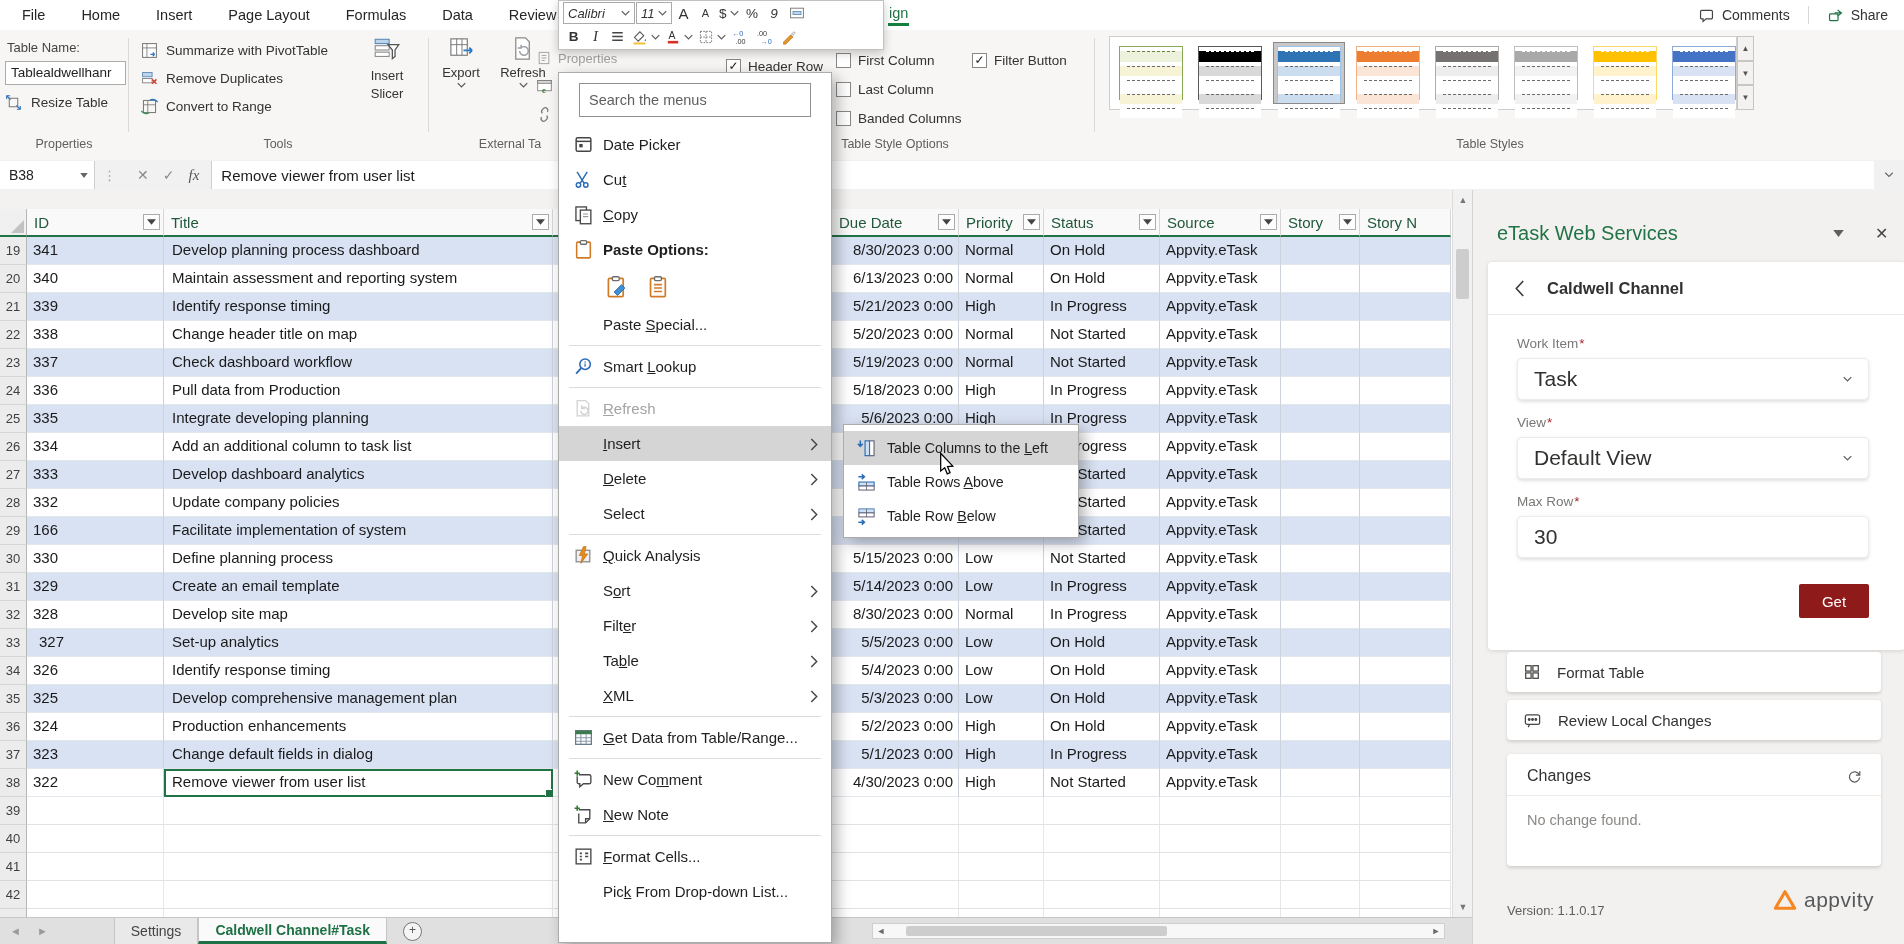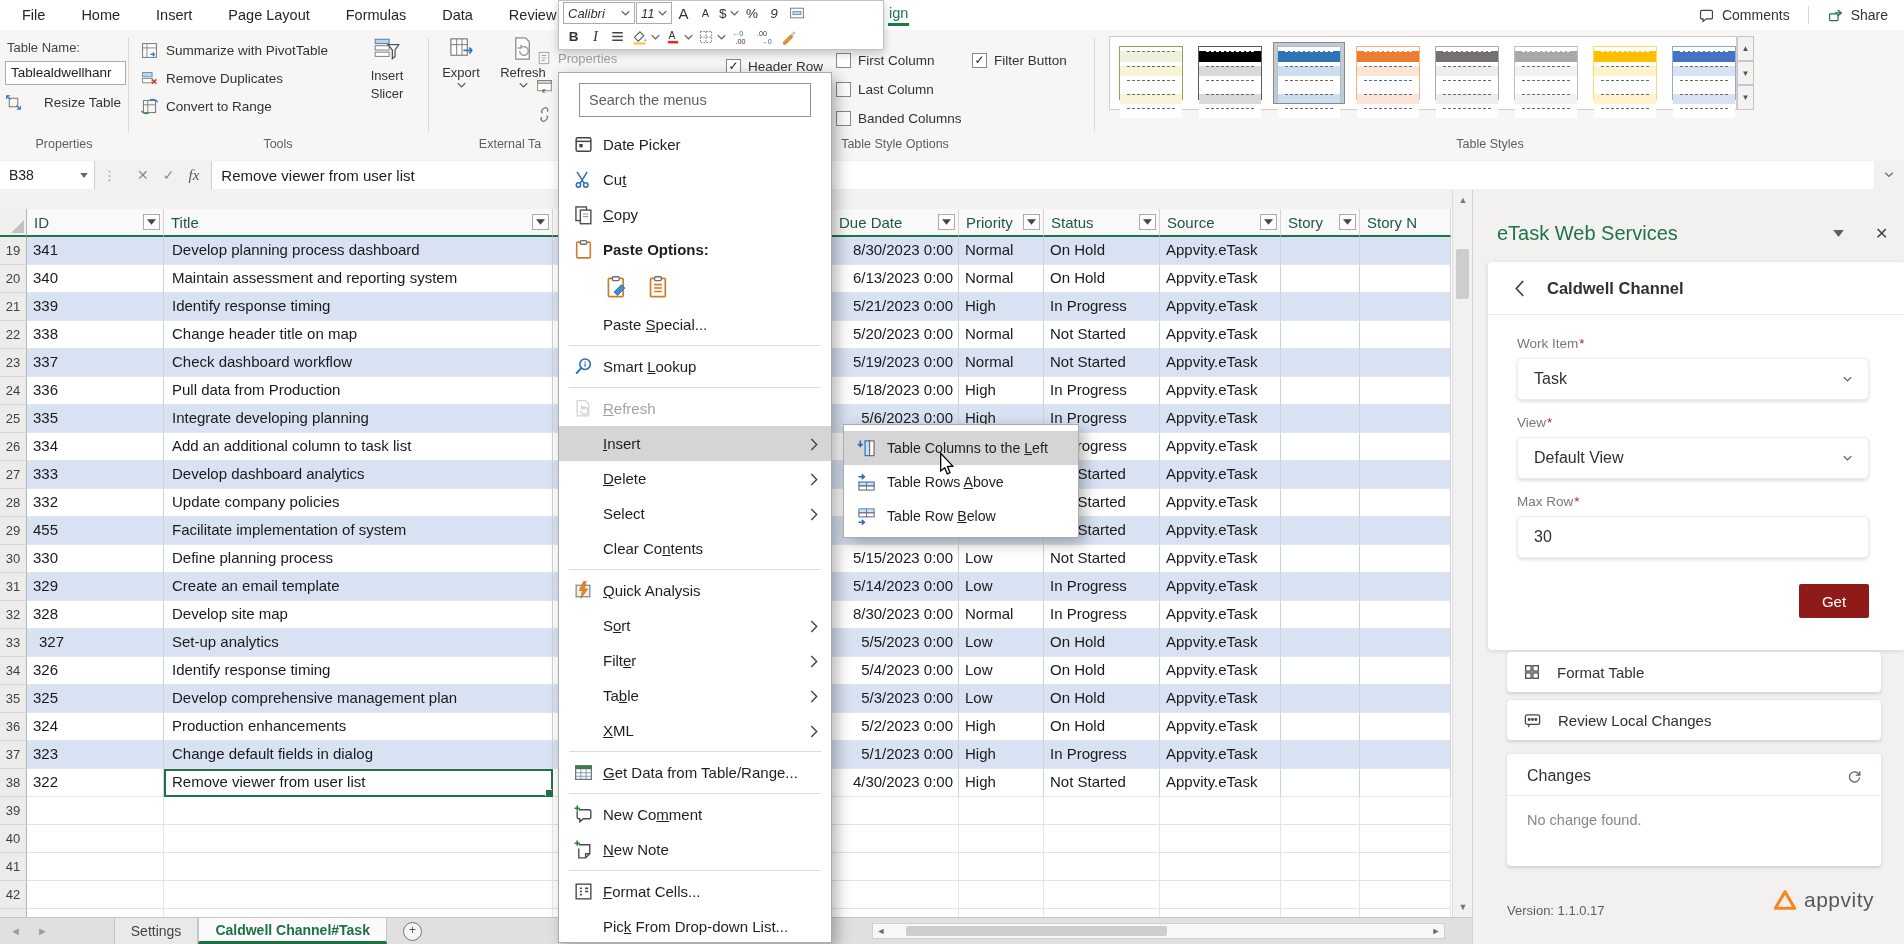--- a/index.html
+++ b/index.html
@@ -13,21 +13,21 @@
   .frag{position:absolute;left:888px;top:4px;color:#217346;font-size:14.5px;border-bottom:3px solid #15803d;padding:1px 1px 2px;}
   #topright{position:absolute;right:16px;top:0;height:30px;display:flex;align-items:center;gap:18px;}
   .trbtn{display:flex;align-items:center;gap:7px;font-size:14px;color:#333;}
   .trdiv{width:1px;height:18px;background:#d8d8d8;}
   
   #ribbon{position:absolute;top:30px;left:0;width:1904px;height:130px;background:#f7f6f5;border-bottom:1px solid #d2d0ce;}
   .gdiv{position:absolute;top:8px;height:94px;width:1px;background:#dcdad8;}
   .glab{position:absolute;top:107px;font-size:12.5px;color:#605e5c;text-align:center;}
   .tn-label{position:absolute;left:7px;top:10px;font-size:13px;color:#444;}
   .tn-input{position:absolute;left:5px;top:31px;width:114px;height:22px;background:#fff;border:1px solid #ababab;font-size:13.5px;color:#222;line-height:22px;padding-left:5px;white-space:nowrap;overflow:hidden;}
-  .resize{position:absolute;left:5px;top:64px;display:flex;align-items:center;gap:22px;font-size:13.5px;color:#333;}
+  .resize{position:absolute;left:5px;top:64px;display:flex;align-items:center;gap:9px;font-size:13.5px;color:#333;}
   #tools-items{position:absolute;left:140px;top:6px;}
   .tool-row{display:flex;align-items:center;gap:7px;font-size:13.5px;color:#333;height:28px;}
   .bigbtn{position:absolute;top:5px;width:62px;display:flex;flex-direction:column;align-items:center;font-size:13px;color:#333;}
   .bigbtn .cap{margin-top:3px;line-height:15px;text-align:center;}
   .bigbtn .dd{margin-top:2px;}
   .ext-sm{position:absolute;display:flex;align-items:center;gap:6px;font-size:13px;color:#a19f9d;}
   .cbx{display:flex;align-items:center;gap:7px;font-size:13.5px;color:#333;height:29px;}
   .cbx .box{width:15px;height:15px;border:1px solid #8a8886;background:#fff;box-sizing:border-box;font-size:12px;line-height:13px;text-align:center;color:#222;}
   #tso-col1{position:absolute;left:726px;top:22px;}
   #tso-col2{position:absolute;left:836px;top:16px;}
@@ -121,21 +121,21 @@
   .ptitle{position:absolute;left:24px;top:32px;font-size:20px;color:#217346;}
   .pmin{position:absolute;left:360px;top:40px;color:#605e5c;}
   .pclose{position:absolute;left:402px;top:34px;color:#484644;font-size:16px;}
   #pcard{position:absolute;left:15px;top:72px;width:417px;height:388px;background:#fff;border-radius:4px;box-shadow:0 1px 4px rgba(0,0,0,.13);box-sizing:border-box;}
   .crumb{height:52px;display:flex;align-items:center;border-bottom:1px solid #e8e8e8;padding-left:26px;gap:22px;}
   .crumb .bt{font-size:16.5px;font-weight:bold;color:#323130;}
   #pfields{padding:6px 36px 0 29px;}
   .plab{margin-top:15px;font-size:13.5px;color:#7a7876;}
   .plab .star{color:#a4262c;margin-left:1px;}
   .pbox{margin-top:7px;height:40px;border:1px solid #ececea;border-radius:5px;box-shadow:0 1.6px 3.6px rgba(0,0,0,.12);display:flex;align-items:center;justify-content:space-between;padding:0 16px;background:#fff;}
-  .pval{font-size:16px;color:#323130;}
+  .pval{font-size:21px;color:#323130;}
   .getrow{display:flex;justify-content:flex-end;padding:26px 36px 0 0;}
   .getbtn{width:70px;height:34px;border-radius:2px;color:#fff;font-size:15px;display:flex;align-items:center;justify-content:center;}
   .pcard.act{position:absolute;left:34px;width:374px;height:40px;background:#fff;border-radius:4px;box-shadow:0 1.6px 3.6px rgba(0,0,0,.14);display:flex;align-items:center;gap:16px;padding-left:16px;box-sizing:border-box;font-size:15px;color:#323130;}
   #pact-1{top:462px;}
   #pact-2{top:510px;}
   #pchanges{position:absolute;left:34px;top:564px;width:374px;height:112px;background:#fff;border-radius:4px;box-shadow:0 1.6px 3.6px rgba(0,0,0,.14);box-sizing:border-box;}
   .chhead{display:flex;align-items:center;justify-content:space-between;padding:13px 18px 10px 20px;border-bottom:1px solid #edebe9;}
   .chhead .t{font-size:16px;color:#323130;}
   .chempty{padding:16px 20px;font-size:14.5px;color:#8a8886;}
   .pversion{position:absolute;left:34px;top:713px;font-size:13px;color:#605e5c;}
@@ -827,21 +827,21 @@
           <div class="scell hidden" style="width: 279px;"></div>
           <div class="scell due" style="width: 127px;"></div>
           <div class="scell priority" style="width: 85px;"></div>
           <div class="scell status" style="width: 116px;">Not Started</div>
           <div class="scell source" style="width: 121px;">Appvity.eTask</div>
           <div class="scell story" style="width: 79px;"></div>
           <div class="scell storyn" style="width: 91px;"></div>
         </div>
         <div class="srow band">
           <div class="gut">29</div>
-          <div class="scell id" style="width: 137px;">455</div>
+          <div class="scell id" style="width: 137px;">166</div>
           <div class="scell title" style="width: 389px;">Facilitate implementation of system</div>
           <div class="scell hidden" style="width: 279px;"></div>
           <div class="scell due" style="width: 127px;"></div>
           <div class="scell priority" style="width: 85px;"></div>
           <div class="scell status" style="width: 116px;">Not Started</div>
           <div class="scell source" style="width: 121px;">Appvity.eTask</div>
           <div class="scell story" style="width: 79px;"></div>
           <div class="scell storyn" style="width: 91px;"></div>
         </div>
         <div class="srow">
@@ -1137,24 +1137,20 @@
               <path d="M1 1l5 5-5 5"></path>
             </svg></span>
         </div>
         <div class="cmi">
           <span class="ic"></span>
           <span class="lb"><span>Select</span></span>
           <span class="arr"><svg width="8" height="13" viewBox="0 0 7 12" fill="none" stroke="#444" stroke-width="1.3">
               <path d="M1 1l5 5-5 5"></path>
             </svg></span>
         </div>
-        <div class="cmi">
-          <span class="ic"></span>
-          <span class="lb"><span>Clear Co<u>n</u>tents</span></span>
-        </div>
         <div class="cmdiv"></div>
         <div class="cmi">
           <span class="ic">
             <svg viewBox="0 0 20 20">
               <rect x="3" y="5" width="13" height="11" fill="#efefef" stroke="#8a8a8a" stroke-width="1.2"></rect>
               <path d="M10 1.5L6 10h3L7.5 17.5 14 8.5h-3.2L12.5 1.5z" fill="#e8891c" stroke="#b96a10" stroke-width="0.6"></path>
             </svg>
           </span>
           <span class="lb"><span><u>Q</u>uick Analysis</span></span>
         </div>

